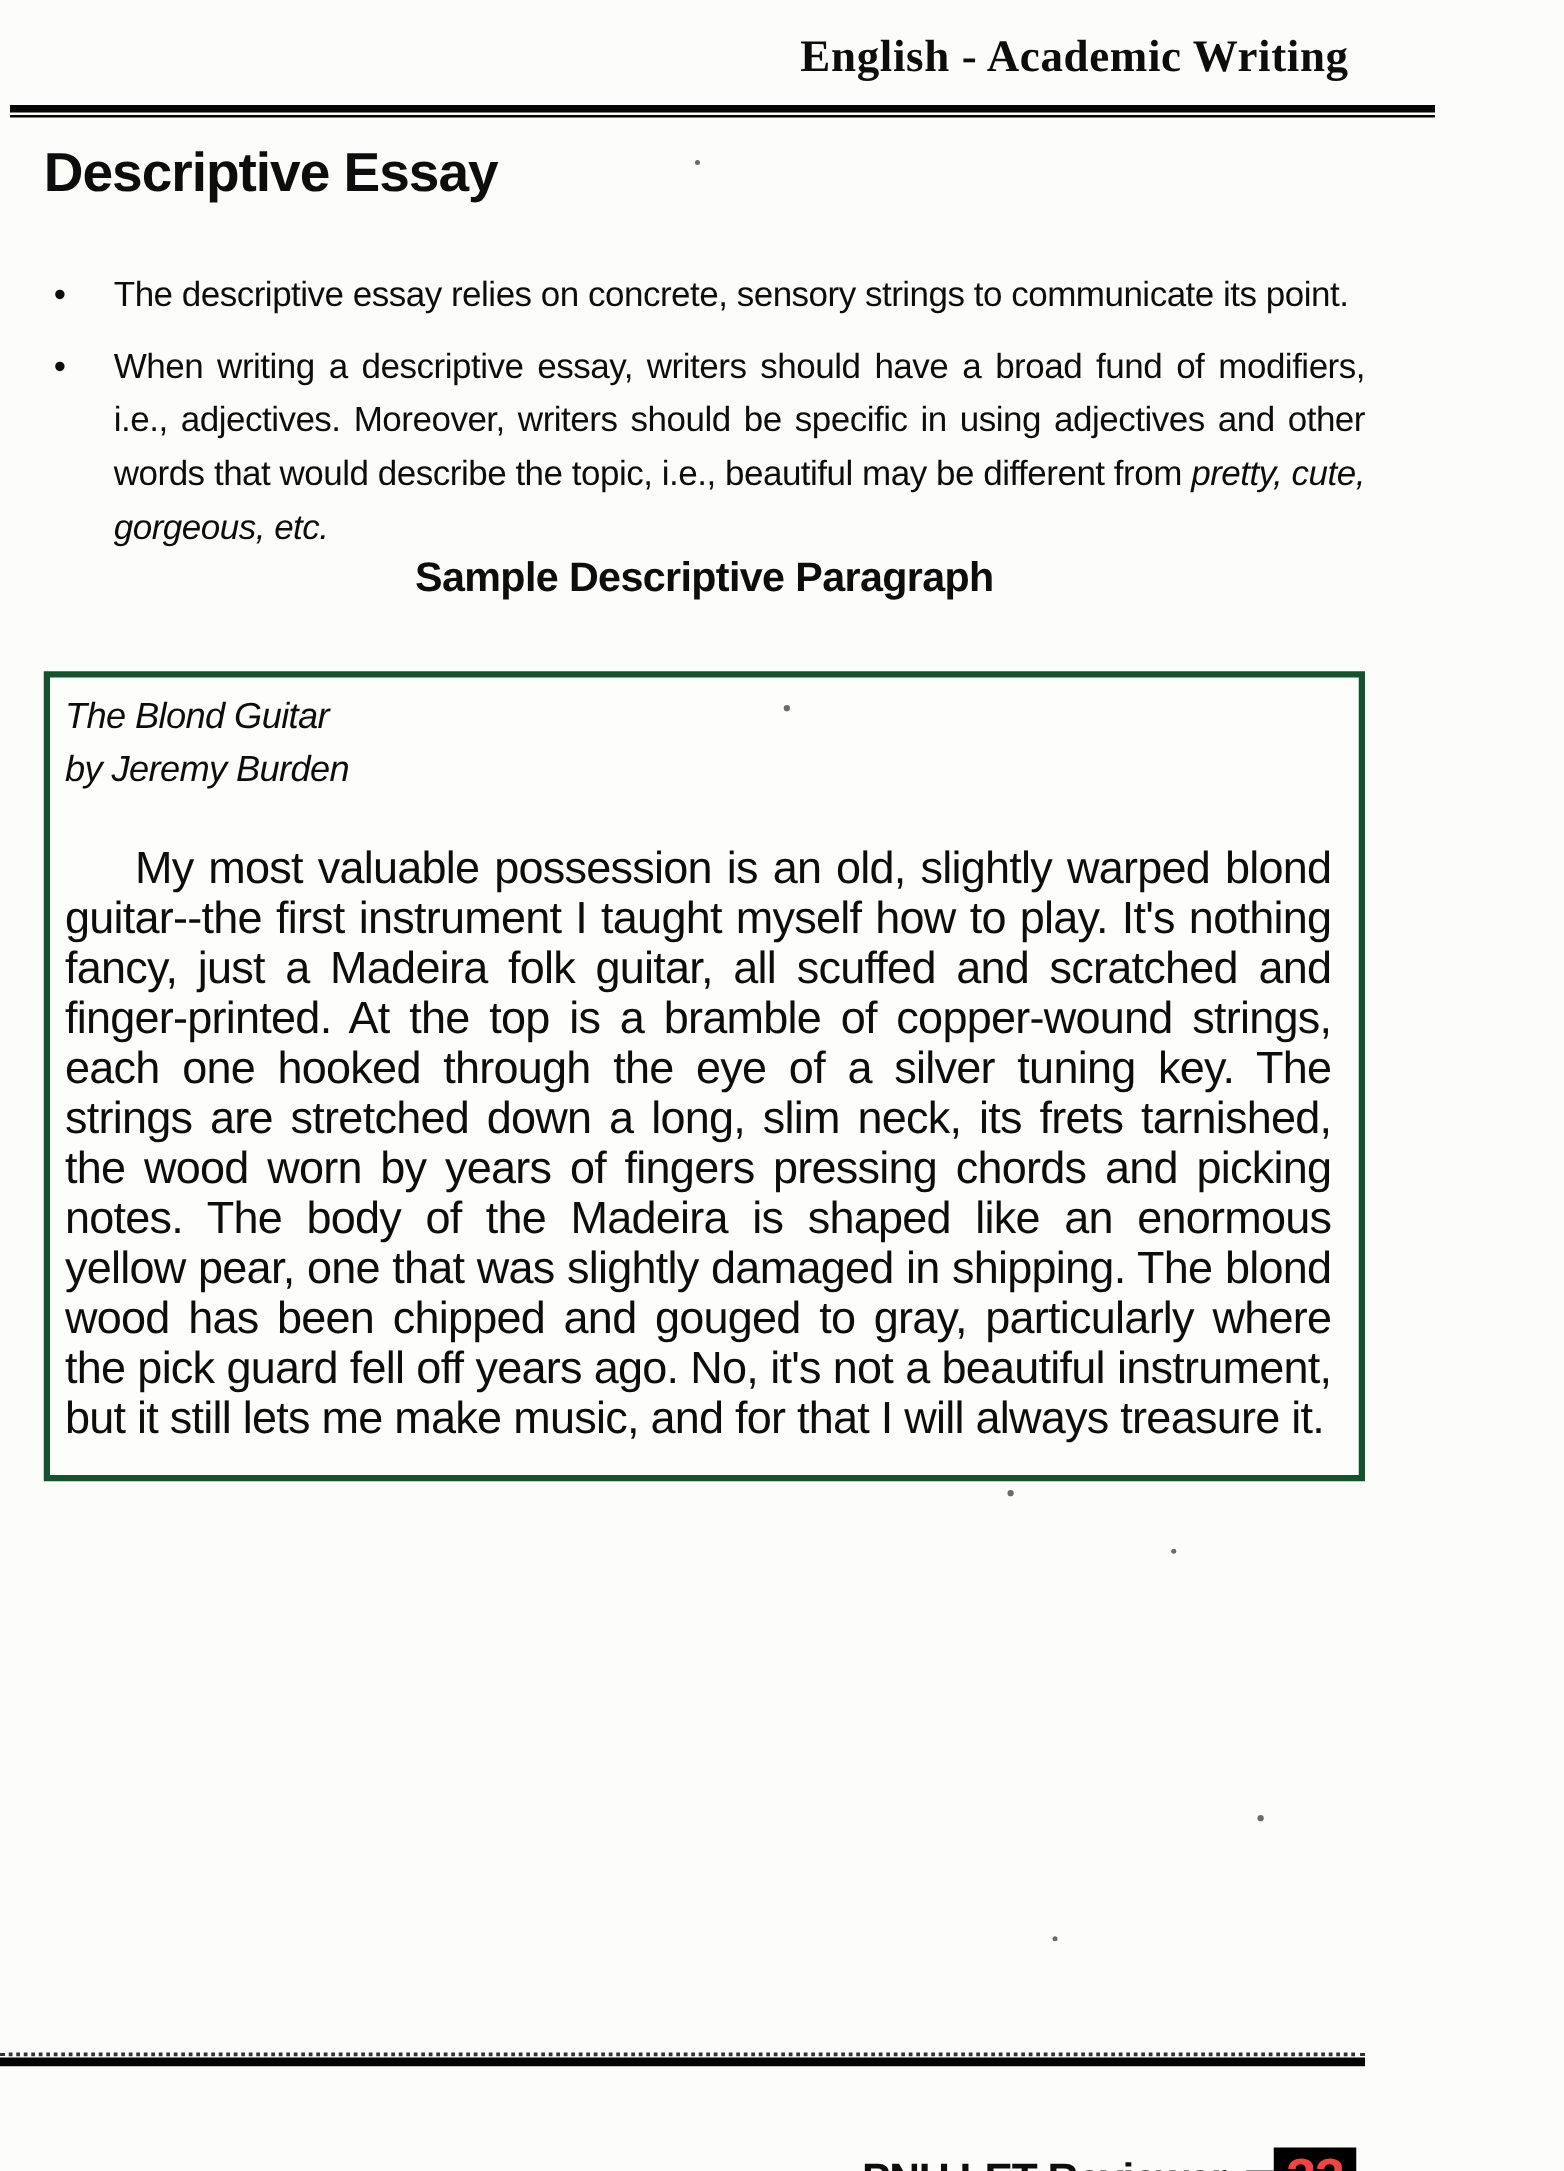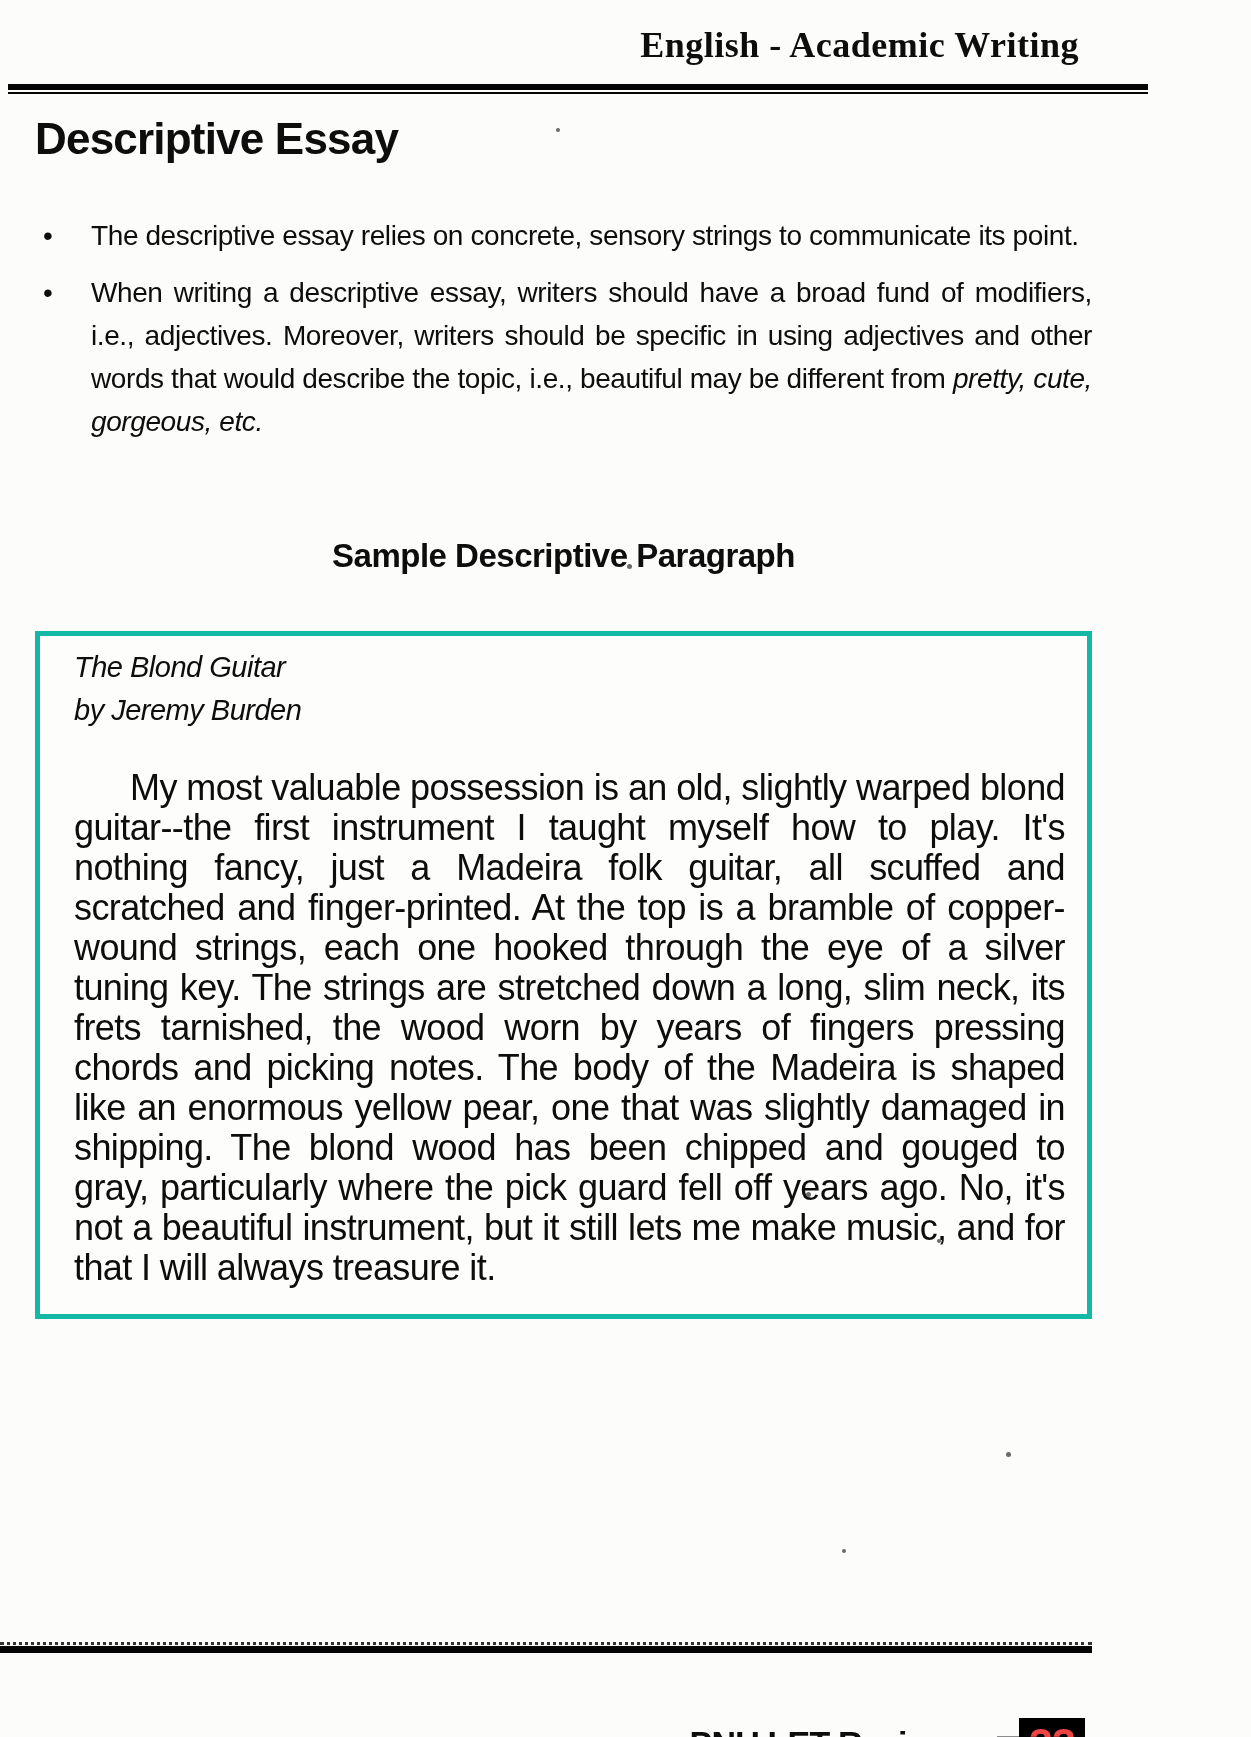--- a/index.html
+++ b/index.html
@@ -45,30 +45,29 @@
   }
   .bullet-text {
     flex: 1;
     font-size: 28px;
     line-height: 43px;
     text-align: justify;
     letter-spacing: -0.4px;
   }
   .bullet-text em { font-style: italic; }
   .sample-heading {
-    margin-top: 94px;
     text-align: center;
     font-size: 33px;
     font-weight: bold;
     letter-spacing: -0.5px;
   }
   .sample-box {
     margin-top: 56px;
-    border: 5px solid #14b8a6;
-    padding: 10px 22px 26px 34px;
+    border: 5px solid #14532d;
+    padding: 10px 22px 26px 12px;
     background: #fdfdfb;
   }
   .box-title, .box-byline {
     font-style: italic;
     font-size: 29px;
     line-height: 43px;
     letter-spacing: -0.5px;
   }
   .box-paragraph {
     margin-top: 36px;

